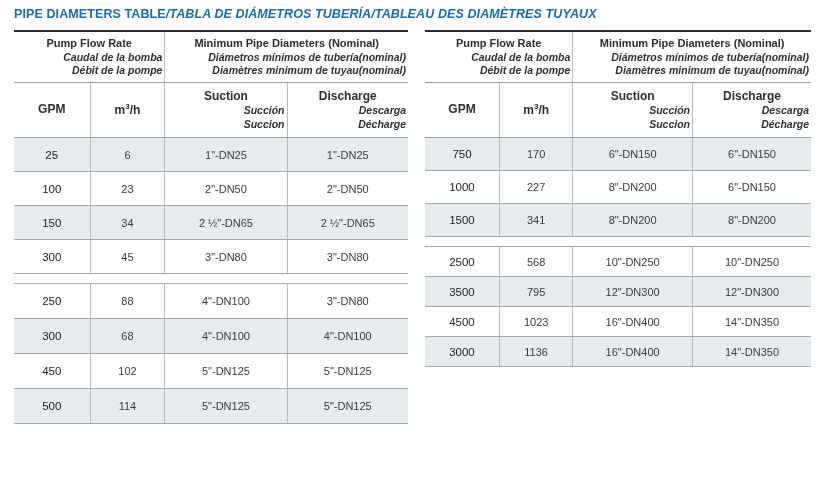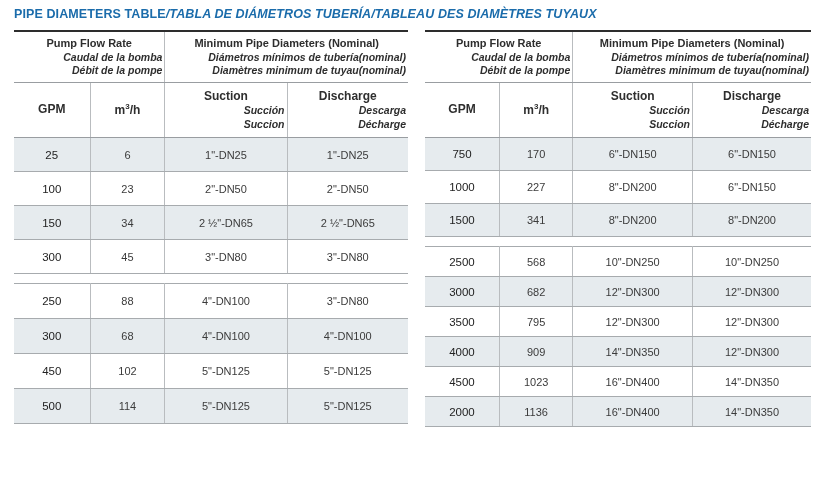--- a/index.html
+++ b/index.html
@@ -287,45 +287,33 @@
             <col class="c4">
           </colgroup>
         <tbody>
             <tr>
               <td>2500</td>
               <td>568</td>
               <td>10"-DN250</td>
               <td>10"-DN250</td>
             </tr>
             <tr>
-              <td>3000</td>
-              <td>682</td>
-              <td>12"-DN300</td>
-              <td>12"-DN300</td>
-            </tr>
-            <tr>
               <td>3500</td>
               <td>795</td>
               <td>12"-DN300</td>
               <td>12"-DN300</td>
             </tr>
             <tr>
-              <td>4000</td>
-              <td>909</td>
-              <td>14"-DN350</td>
-              <td>12"-DN300</td>
-            </tr>
-            <tr>
               <td>4500</td>
               <td>1023</td>
               <td>16"-DN400</td>
               <td>14"-DN350</td>
             </tr>
             <tr>
-              <td>2000</td>
+              <td>3000</td>
               <td>1136</td>
               <td>16"-DN400</td>
               <td>14"-DN350</td>
             </tr>
           </tbody>
       </table>
     </div>
 
   </div>
 </div>

